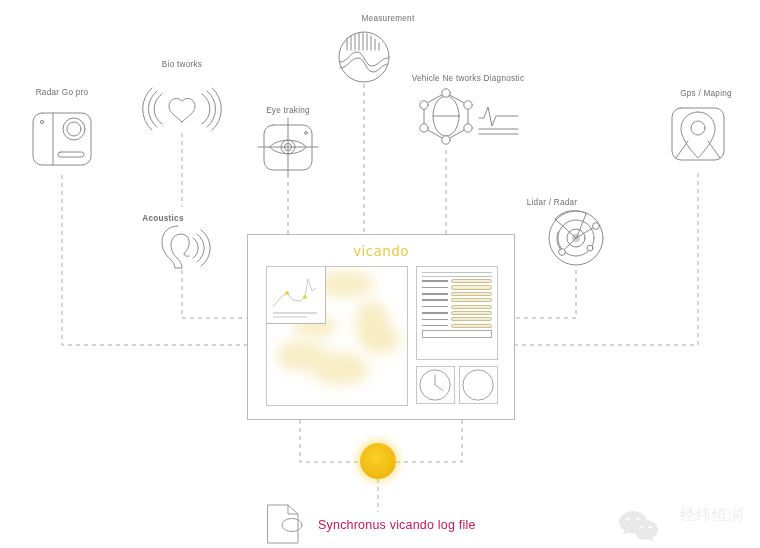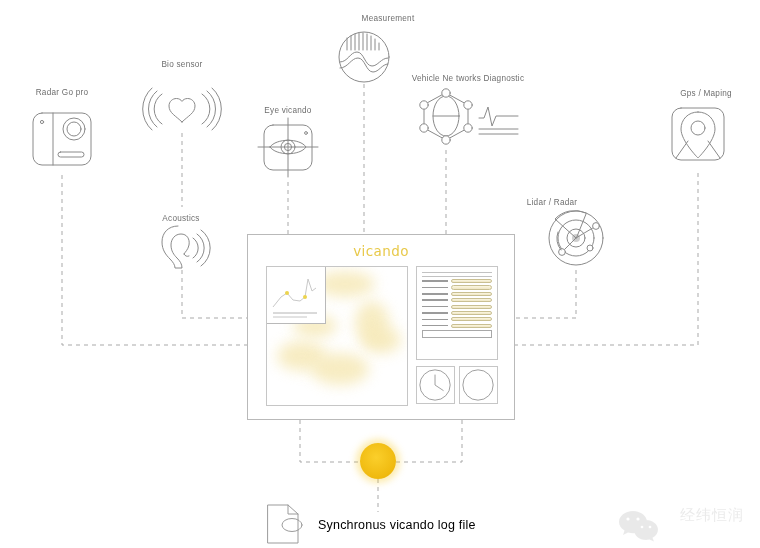--- a/index.html
+++ b/index.html
@@ -121,21 +121,21 @@
     width: 36px; height: 36px;
     border-radius: 50%;
     background: radial-gradient(circle at 45% 40%, #fbcf2b 0%, #efb90e 70%, #e5ae05 100%);
     box-shadow: 0 0 7px 4px rgba(247,203,43,.38);
     z-index: 4;
   }
   .log-label {
     position: absolute;
     left: 318px; top: 518px;
     font-size: 12.5px;
-    color: #000000;
+    color: #be185d;
     letter-spacing: .2px;
     z-index: 4;
     white-space: nowrap;
   }
   .watermark {
     position: absolute;
     right: 16px; bottom: 18px;
     display: flex; align-items: center; gap: 6px;
     opacity: .18;
     z-index: 5;
@@ -287,26 +287,26 @@
         <circle cx="638" cy="519" r="1.6" fill="#ffffff"></circle>
         <path d="M646,520 C653,520 658,524.5 658,529.5 C658,533 656,536 652.5,537.8 L654,541.5 L649.5,539.5 C648.3,539.8 647.2,540 646,540 C639,540 634,535.5 634,529.5 C634,524.5 639,520 646,520 Z"></path>
         <circle cx="642" cy="527" r="1.3" fill="#ffffff"></circle>
         <circle cx="650" cy="527" r="1.3" fill="#ffffff"></circle>
       </g>
 
     </g>
   </svg>
 
   <div class="node-label" style="left:62px;  top:88px;">Radar  Go pro</div>
-  <div class="node-label" style="left:182px; top:60px;">Bio sensor</div>
-  <div class="node-label" style="left:288px; top:106px;">Eye vicando</div>
+  <div class="node-label" style="left:182px; top:60px;">Bio tworks</div>
+  <div class="node-label" style="left:288px; top:106px;">Eye traking</div>
   <div class="node-label" style="left:364px; top:14px;margin-left:24px;">Measurement</div>
   <div class="node-label" style="left:468px; top:74px;text-align:right;">Vehicle Ne tworks Diagnostic</div>
   <div class="node-label" style="left:683px; top:89px;margin-left:23px;">Gps / Maping</div>
-  <div class="node-label" style="left:181px; top:214px;">Acoustics</div>
+  <div class="node-label" style="left:163px; top:214px;font-weight:bold;">Acoustics</div>
   <div class="node-label" style="left:552px; top:198px;">Lidar /  Radar</div>
 
   <div class="screen">
 
     <div class="screen-logo">vicando</div>
 
     <div class="map-panel">
       <div class="map-blob" style="left:48px;  top:4px;   width:60px; height:26px;"></div>
       <div class="map-blob" style="left:88px;  top:34px;  width:34px; height:44px;"></div>
       <div class="map-blob" style="left:10px;  top:74px;  width:50px; height:30px;"></div>

